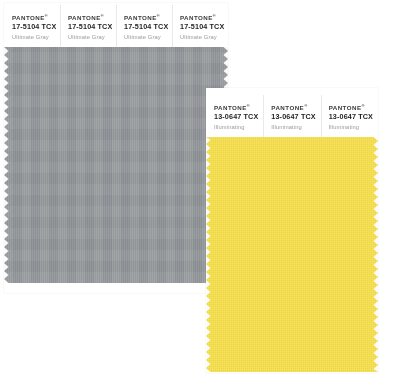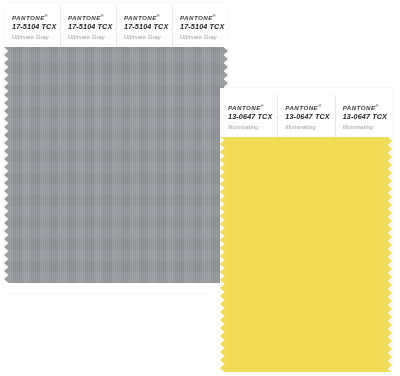--- a/index.html
+++ b/index.html
@@ -12,40 +12,39 @@
     font-family: "Liberation Sans", sans-serif;
     -webkit-font-smoothing: antialiased;
   }
 
   #stage {
     position: relative;
     width: 400px;
     height: 376px;
     overflow: hidden;
     background: #ffffff;
-    font-style: italic;
   }
 
   
   .card {
     position: absolute;
     background: #ffffff;
   }
 
   #gray-card {
     left: 4px;
     top: 3px;
     width: 224px;
     height: 290px;
     box-shadow: 0 0 0 0.5px rgba(0,0,0,0.05);
     z-index: 1;
   }
 
   #yellow-card {
-    left: 220px;
+    left: 206px;
     top: 88px;
     width: 172px;
     height: 285px;
     box-shadow: 0 0 0 0.5px rgba(0,0,0,0.05);
     z-index: 3;
   }
 
   
   .label-strip {
     position: absolute;

